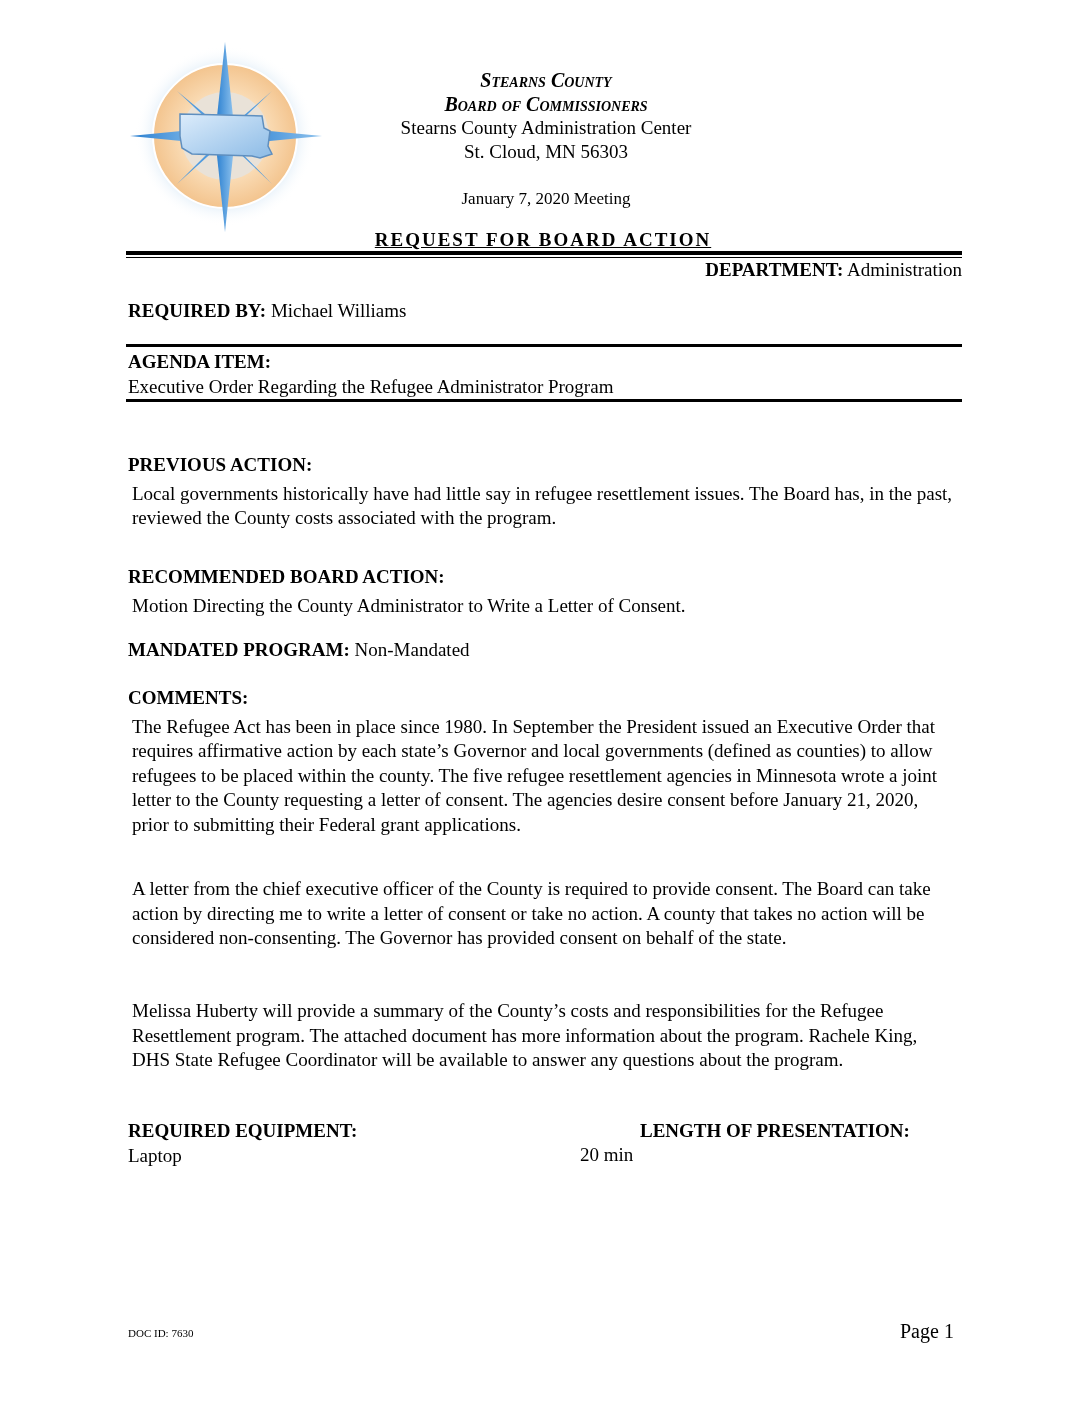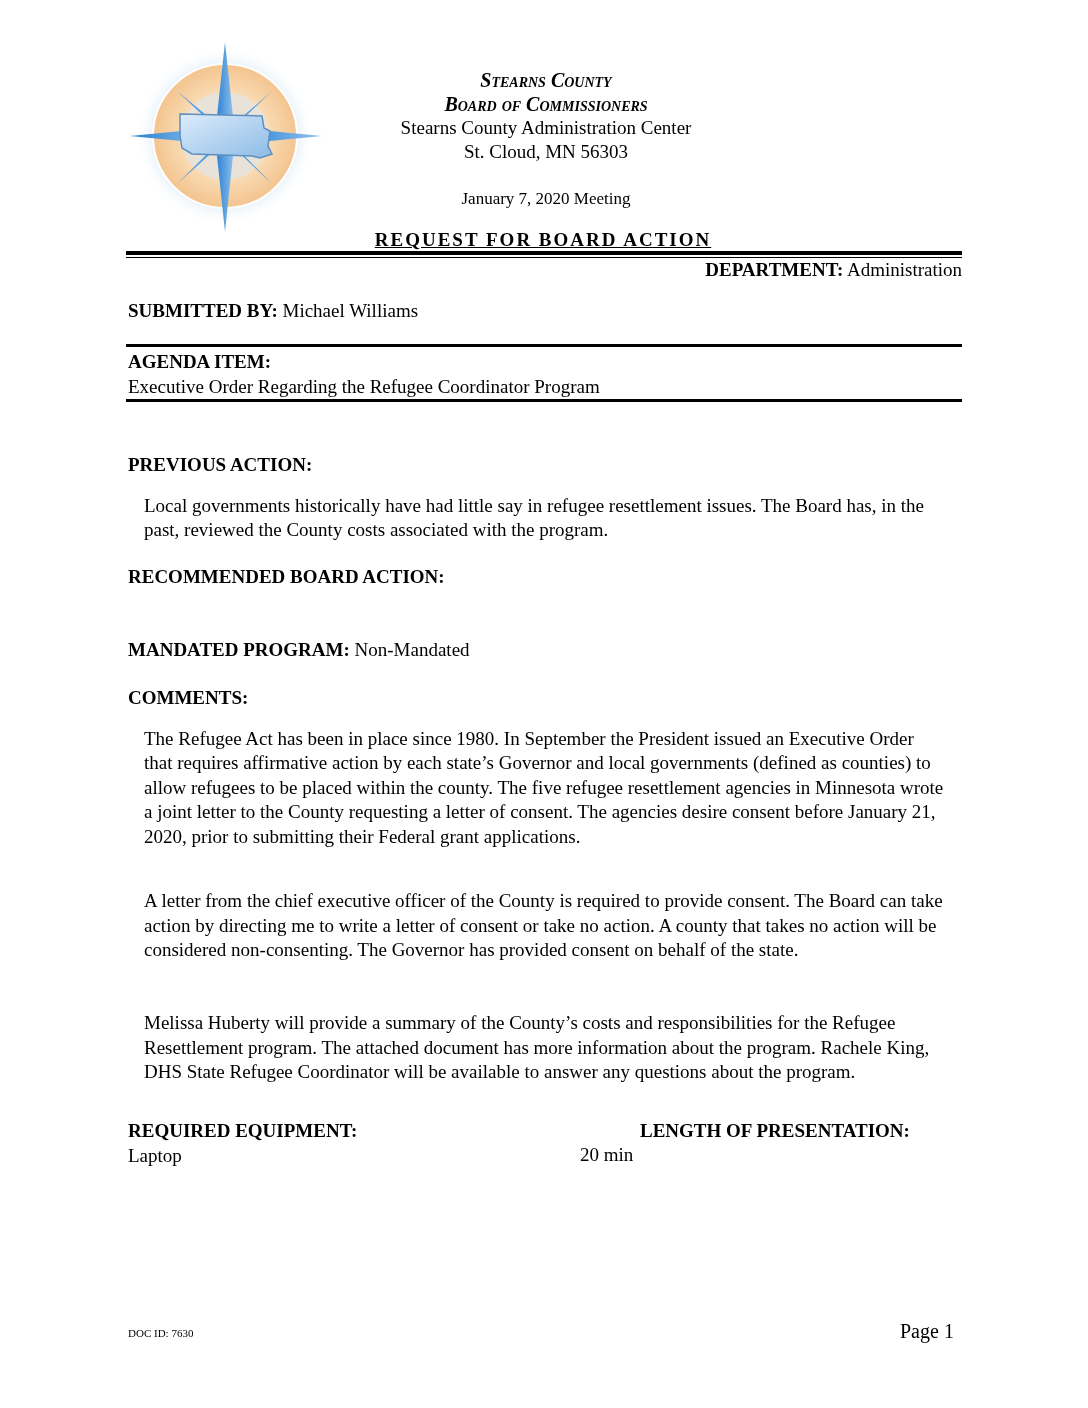--- a/index.html
+++ b/index.html
@@ -11,21 +11,21 @@
   .sc { font-weight: bold; font-variant: small-caps; font-size: 20px; font-style: italic; }
   .hdr-line { display: block; }
   .meeting { left: 340px; top: 189px; width: 412px; text-align: center; font-size: 17px; }
   .title { left: 128px; top: 229px; width: 830px; text-align: center; font-weight: bold;
            font-size: 19px; letter-spacing: 2px; text-decoration: underline; font-family: Liberation Serif, serif; }
   .rule-double { left: 126px; top: 251px; width: 836px; height: 7px;
                  border-top: 4px solid #000; border-bottom: 1px solid #000; box-sizing: border-box; }
   .rule-thick { left: 126px; width: 836px; height: 3px; background: #000; }
   .text { left: 128px; width: 834px; font-size: 19px; line-height: 24.5px; }
   .lbl { font-weight: bold; }
-  .para { margin: 16px; }
+  .para { margin: 4px; }
   .footer-doc { left: 128px; top: 1327px; font-size: 11px; font-family: "Liberation Serif", serif; }
   .footer-page { left: 900px; top: 1320px; font-size: 20px; }
 </style>
 </head>
 <body>
 
 <div class="abs logo">
   <svg width="210" height="200" viewBox="0 0 210 200">
     <defs>
       <radialGradient id="glow" cx="50%" cy="50%" r="50%">
@@ -73,39 +73,40 @@
 
 <div class="abs title">REQUEST FOR BOARD ACTION</div>
 <div class="abs rule-double"></div>
 
 <div class="abs text" style="top:258px;text-align:right;">
   <span class="lbl">DEPARTMENT:</span>
   <span>Administration</span>
 </div>
 
 <div class="abs text" style="top:299px;">
-  <span class="lbl">SUBMITTED BY:</span>
+  <span class="lbl">REQUIRED BY:</span>
   <span>Michael Williams</span>
 </div>
 
 <div class="abs rule-thick" style="top:344px;"></div>
 
 <div class="abs text" style="top:350px;">
   <div class="lbl">AGENDA ITEM:</div>
-  <div>Executive Order Regarding the Refugee Coordinator Program</div>
+  <div>Executive Order Regarding the Refugee Administrator Program</div>
 </div>
 <div class="abs rule-thick" style="top:399px;"></div>
 
 <div class="abs text" style="top:453px;">
   <div class="lbl">PREVIOUS ACTION:</div>
   <p class="para">Local governments historically have had little say in refugee resettlement issues.  The Board has, in the past, reviewed the County costs associated with the program.</p>
 </div>
 
 <div class="abs text" style="top:565px;">
   <div class="lbl">RECOMMENDED BOARD ACTION:</div>
+  <p class="para">Motion Directing the County Administrator to Write a Letter of Consent.</p>
 </div>
 
 <div class="abs text" style="top:638px;">
   <span class="lbl">MANDATED PROGRAM:</span>
   <span>Non-Mandated</span>
 </div>
 
 <div class="abs text" style="top:686px;">
   <div class="lbl">COMMENTS:</div>
   <p class="para">The Refugee Act has been in place since 1980.  In September the President issued an Executive Order that requires affirmative action by each state’s Governor and local governments (defined as counties) to allow refugees to be placed within the county.   The five refugee resettlement agencies in Minnesota wrote a joint letter to the County requesting a letter of consent.  The agencies desire consent before January 21, 2020, prior to submitting their Federal grant applications.</p>

